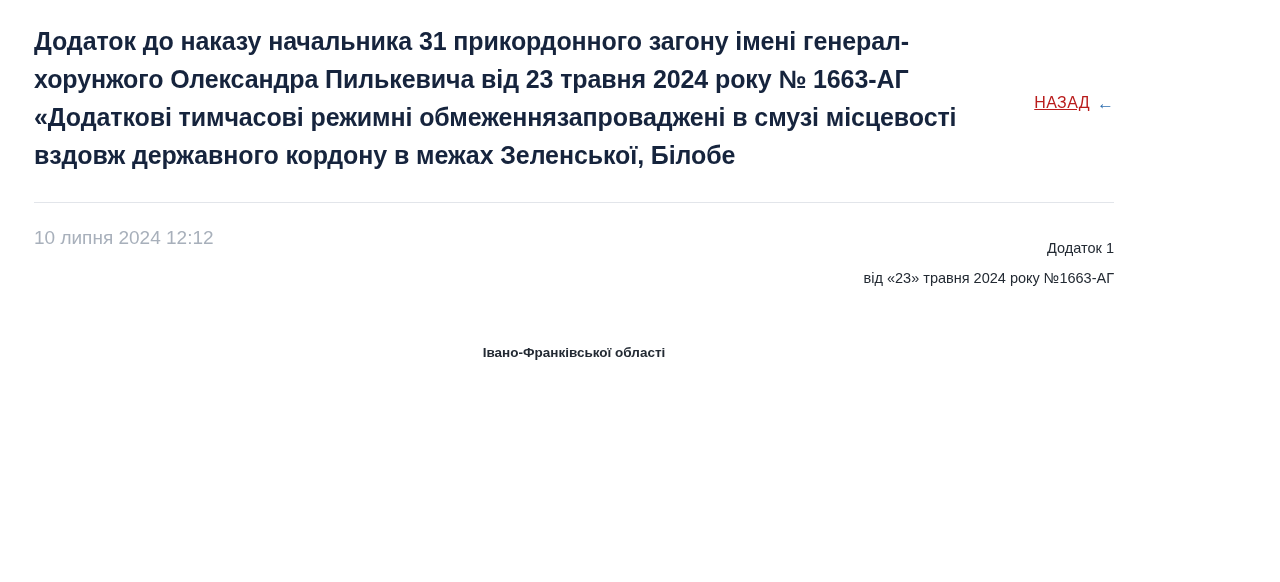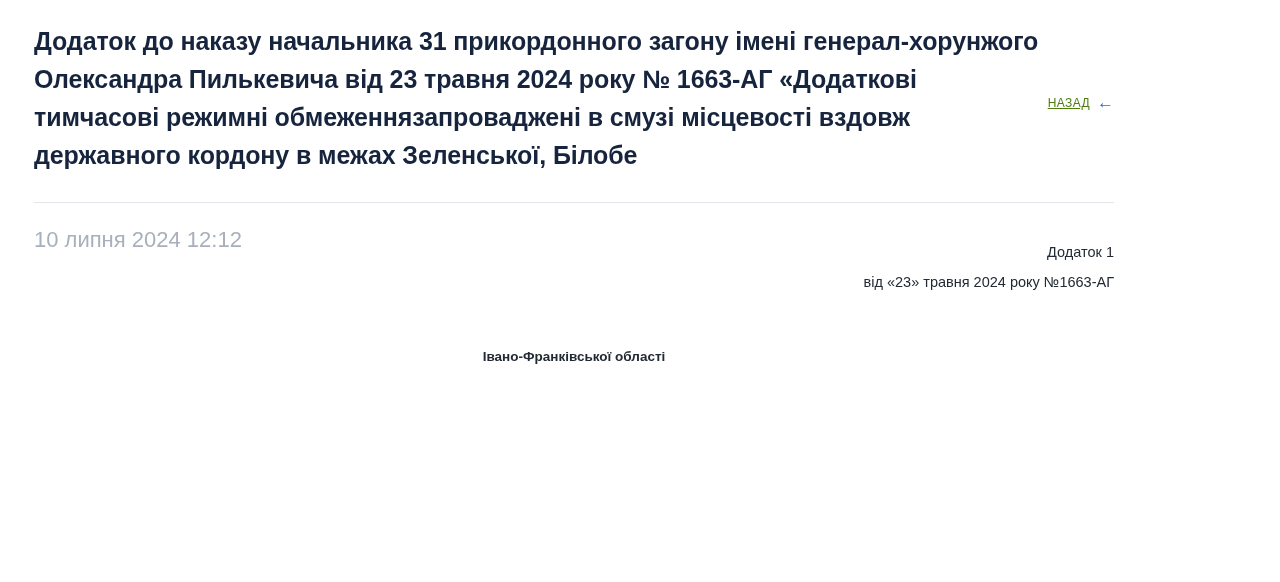--- a/index.html
+++ b/index.html
@@ -38,38 +38,38 @@
   }
   .back-link {
     display: inline-flex;
     align-items: center;
     gap: 7px;
     margin-top: 72px;
     white-space: nowrap;
     text-decoration: none;
   }
   .back-text {
-    font-size: 12px;
-    color: #4d7c0f;
+    font-size: 16px;
+    color: #b91c1c;
     text-decoration: underline;
     letter-spacing: 0.4px;
   }
   .back-arrow {
     font-size: 17px;
     color: #2f6fb0;
     line-height: 1;
   }
   .divider {
     margin: 28px 34px 0 34px;
     border-top: 1px solid #e2e5ea;
     height: 0;
   }
   .date {
     margin: 24px 0 0 34px;
-    font-size: 22px;
+    font-size: 19px;
     color: #a8b0bb;
   }
   .doc-body {
     position: relative;
     margin-top: -16px;
     padding: 0 34px;
     box-sizing: border-box;
   }
   .annex-block {
     margin-left: 338px;

